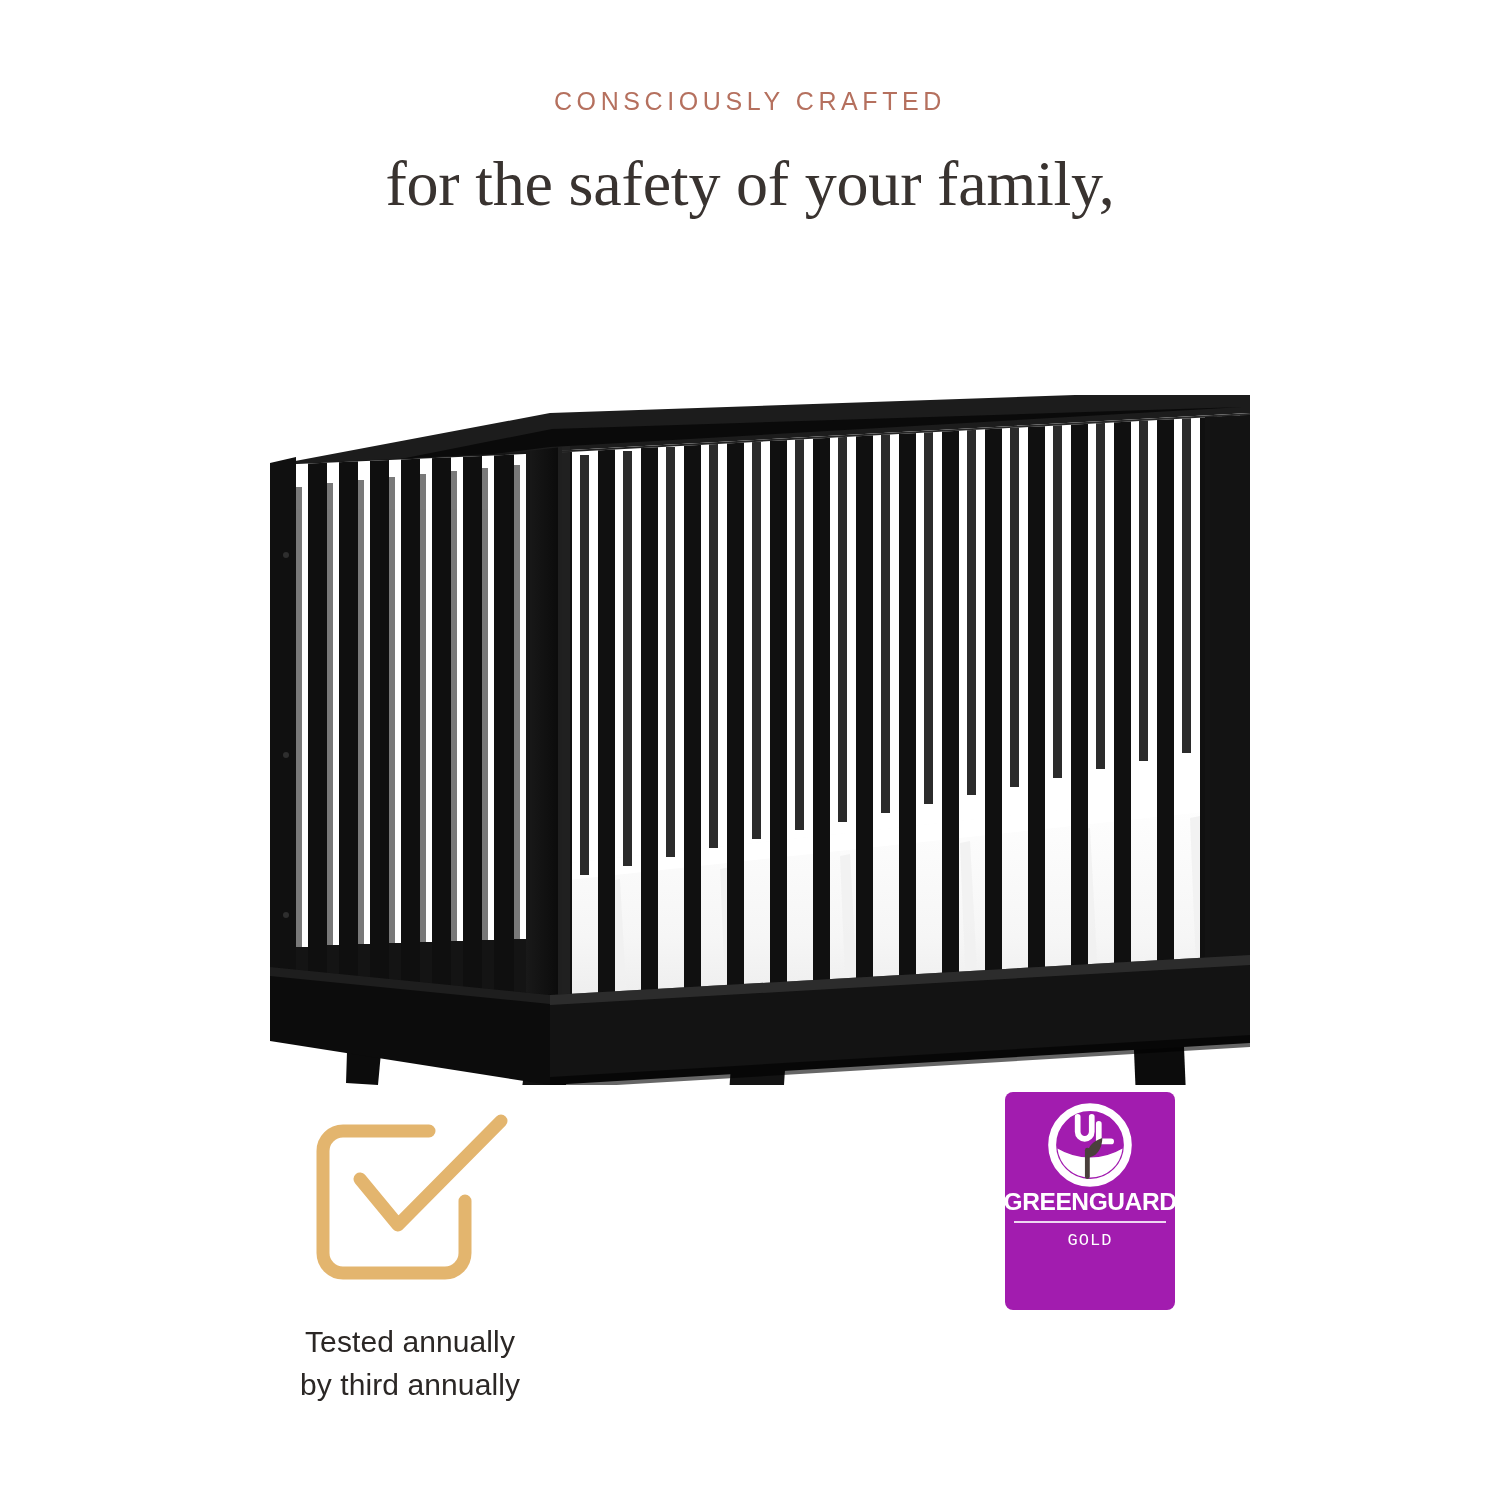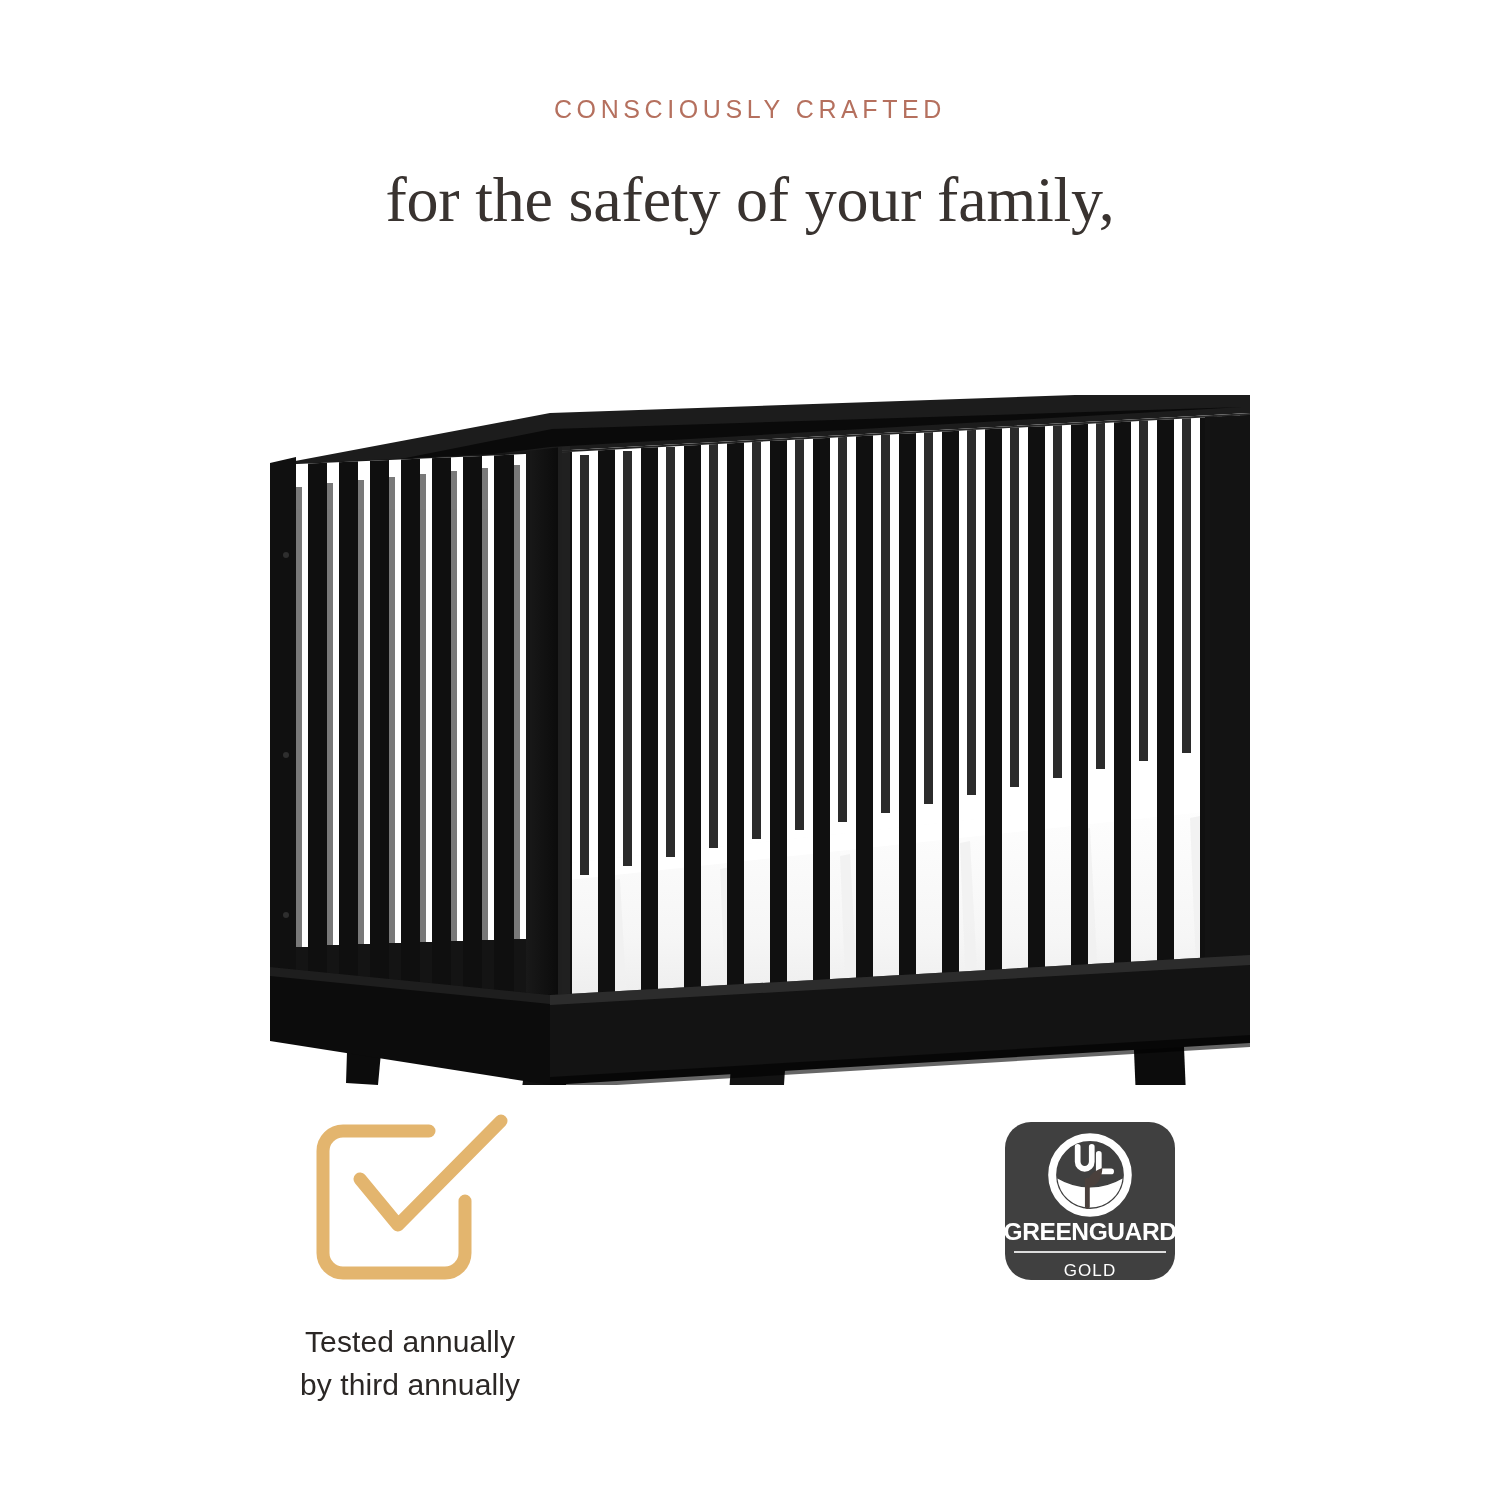--- a/index.html
+++ b/index.html
@@ -24,21 +24,21 @@
     width: 1500px;
     text-align: center;
   }
   .eyebrow {
     font-family: "Liberation Sans", sans-serif;
     font-size: 25px;
     letter-spacing: 4.6px;
     font-weight: 400;
     color: #b5705e;
     line-height: 1.2;
-    margin: 8px;
+    margin: 0;
   }
   .headline {
     margin: 0;
     padding-top: 26px;
     font-family: "Liberation Serif", serif;
     font-size: 64px;
     font-weight: 400;
     color: #393330;
     line-height: 1.32;
     letter-spacing: -0.2px;
@@ -85,23 +85,23 @@
     font-weight: 400;
     color: #2b2725;
     line-height: 1.42;
     letter-spacing: 0.1px;
   }
   .feature-caption .cap-line { display: block; }
 
   
   .gg-badge {
     width: 170px;
-    height: 158px;
-    border-radius: 26px;
-    background: #404040;
+    height: 218px;
+    border-radius: 8px;
+    background: #a21caf;
     position: relative;
     display: flex;
     flex-direction: column;
     align-items: center;
     overflow: hidden;
   }
   .gg-ul {
     margin-top: 9px;
     width: 88px;
     height: 88px;
@@ -118,21 +118,21 @@
   .gg-divider {
     margin-top: 7px;
     width: 152px;
     height: 2px;
     background: #ffffff;
     opacity: 0.82;
   }
   .gg-gold {
     margin-top: 9px;
     color: #ffffff;
-    font-family: Liberation Sans, sans-serif;
+    font-family: Liberation Mono, monospace;
     font-size: 17px;
     font-weight: 400;
     letter-spacing: 1.1px;
     line-height: 1;
   }
 </style>
 </head>
 <body>
 
 <div id="page">

